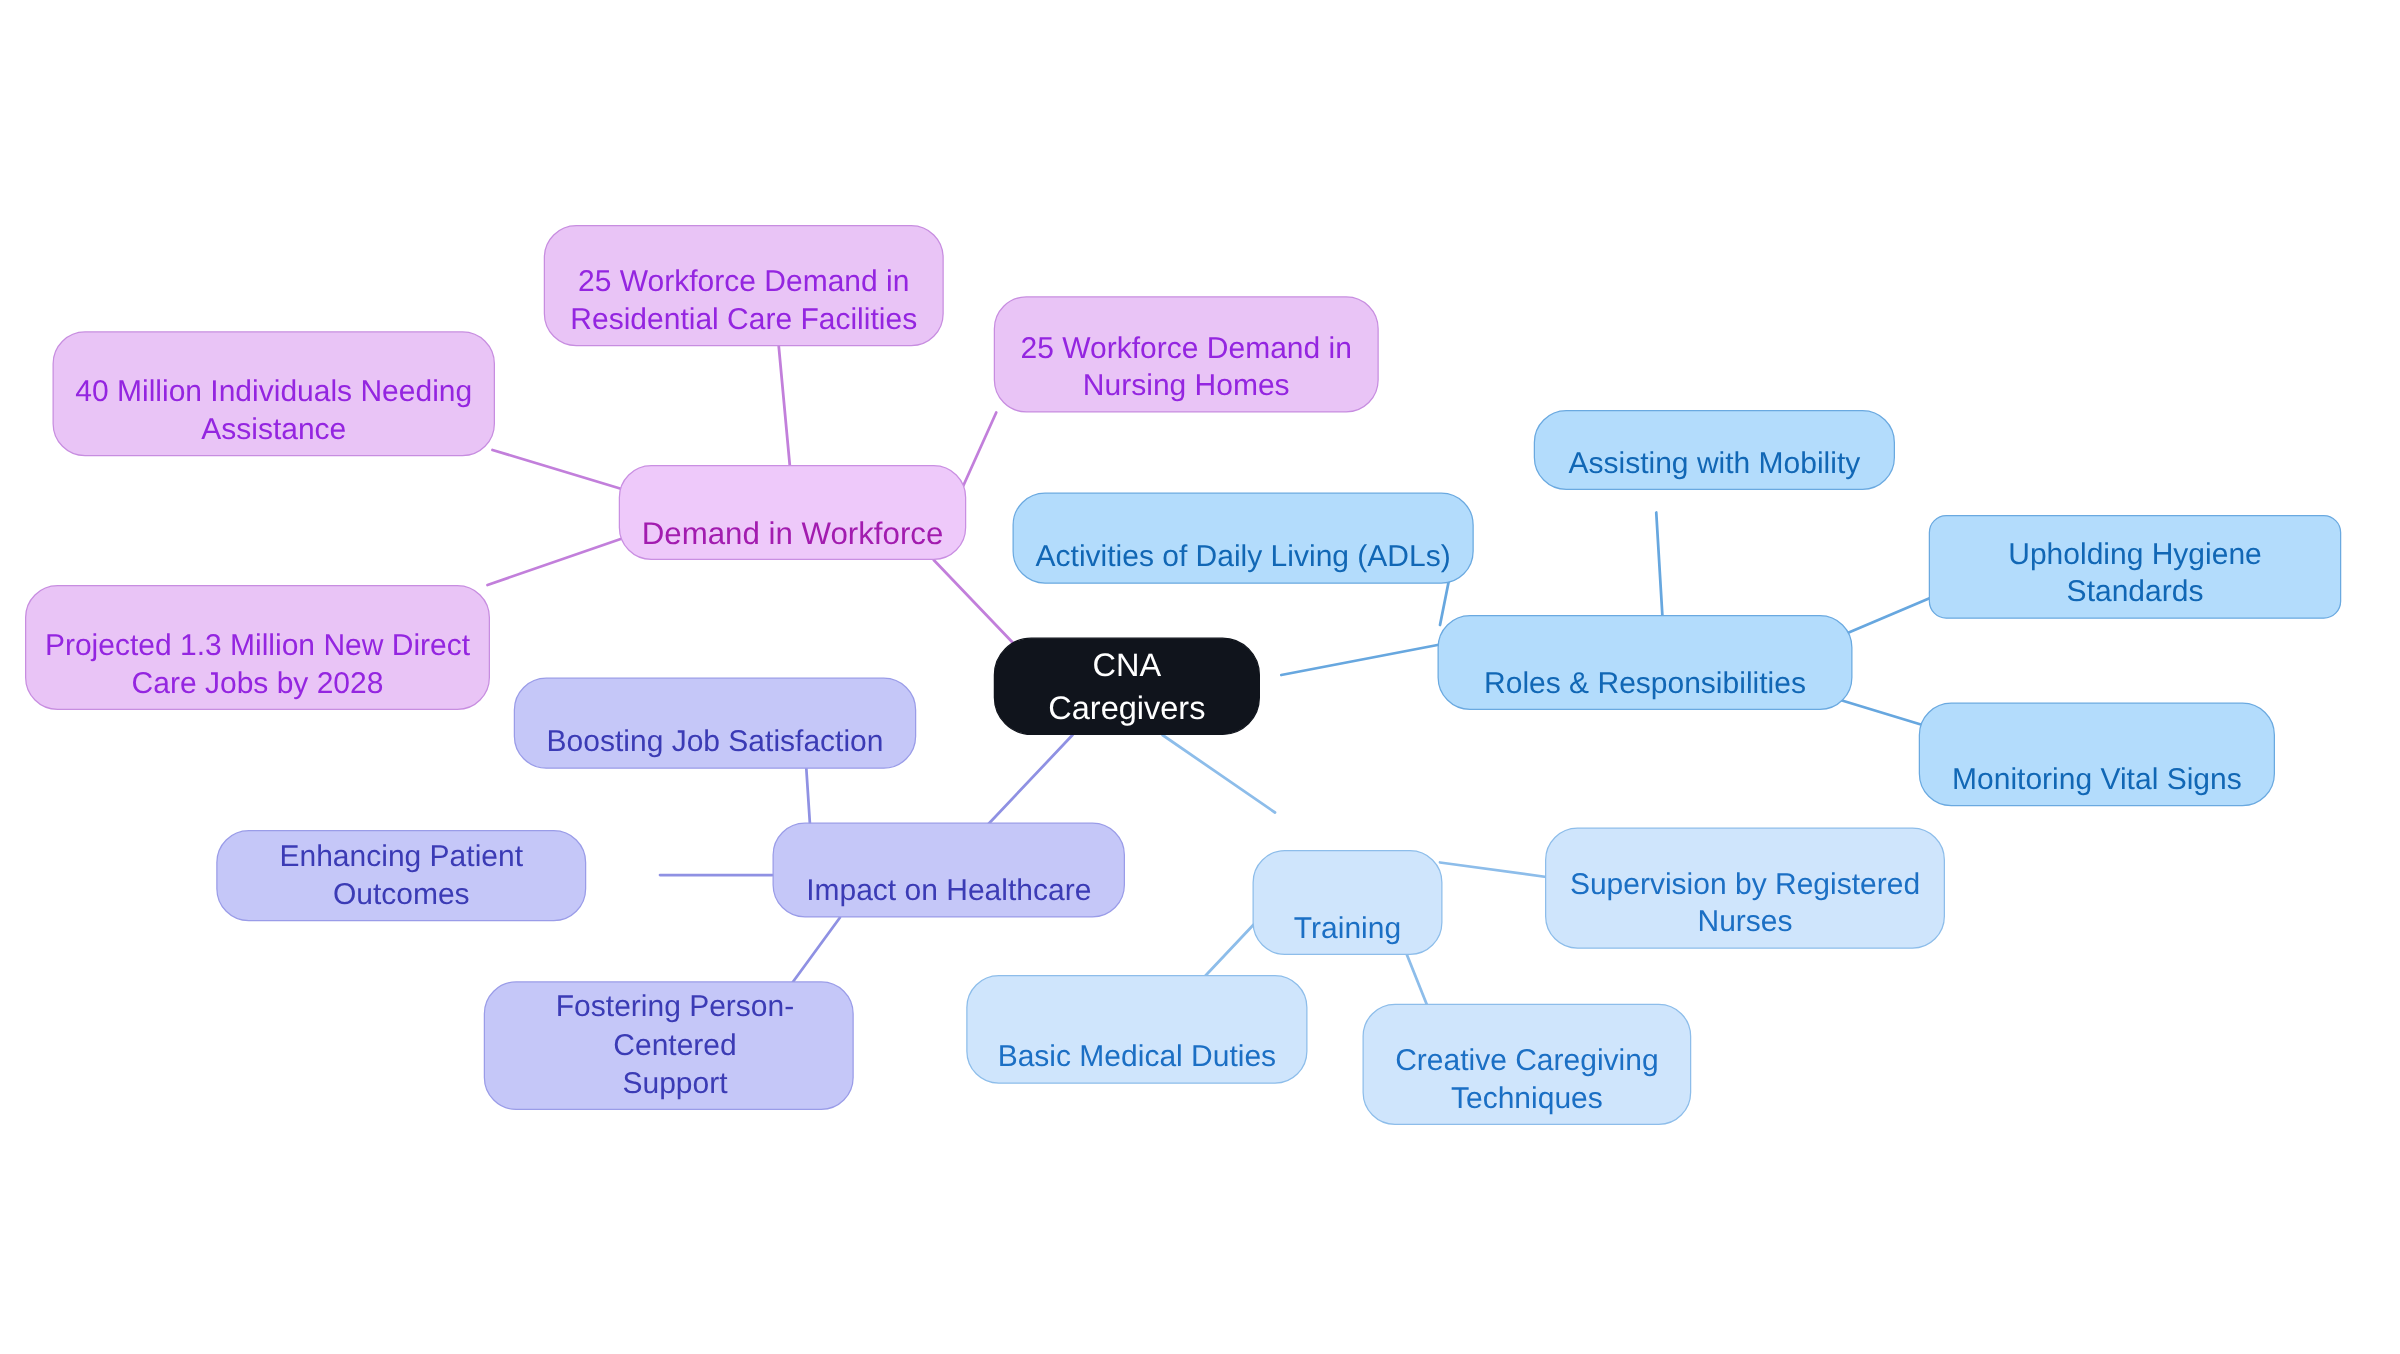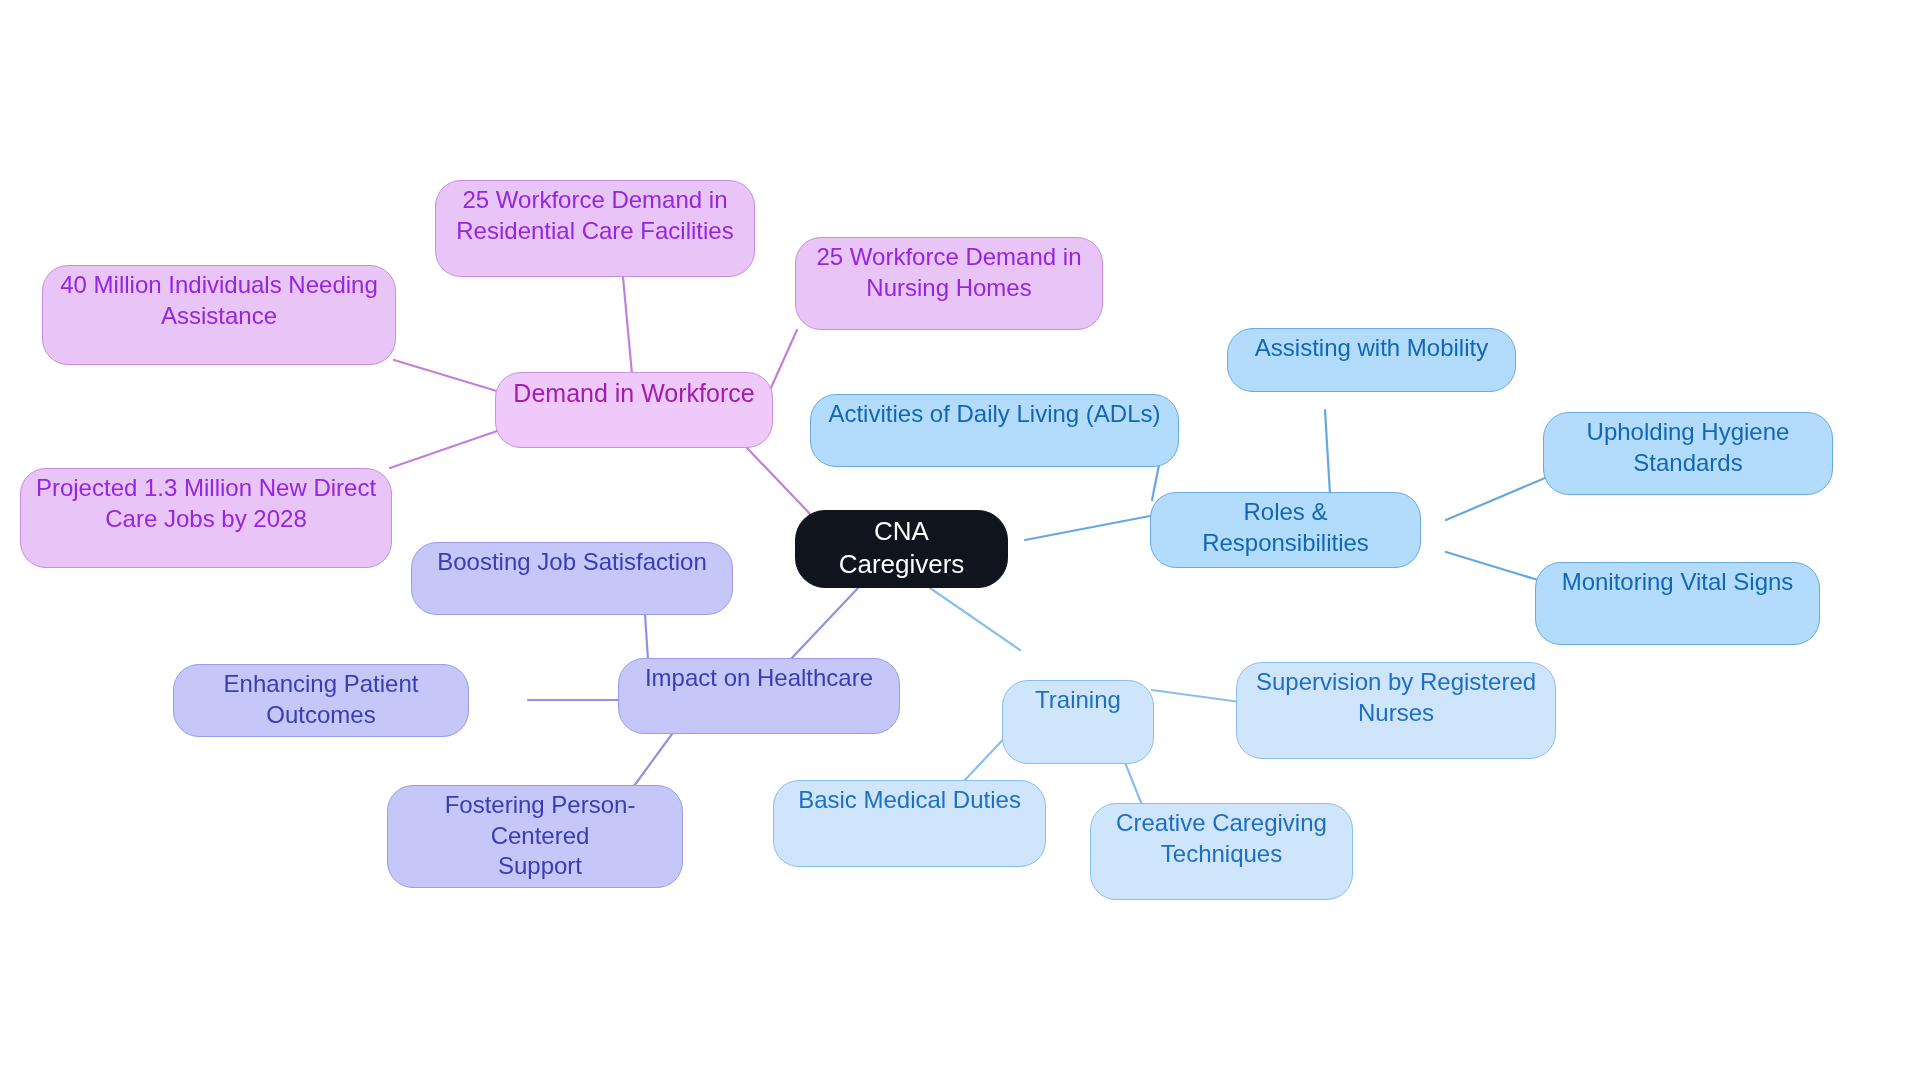--- a/index.html
+++ b/index.html
@@ -22,21 +22,21 @@
     left: 0;
     top: 0;
     width: 1920px;
     height: 1083px;
     pointer-events: none;
   }
   .node {
     position: absolute;
     box-sizing: border-box;
     display: flex;
-    align-items: flex-start;
+    align-items: flex-end;
     justify-content: center;
     text-align: center;
     border-radius: 26px;
     border-style: solid;
     border-width: 1.6px;
     line-height: 1.28;
     padding: 4px 14px;
     white-space: pre-line;
     z-index: 2;
   }
@@ -106,24 +106,24 @@
       <div class="node root" style="left: 795px; top: 510px; width: 213px; height: 78px;"><span>CNA Caregivers</span></div>
       <div class="node violet-branch" style="left: 495px; top: 372px; width: 278px; height: 76px;"><span>Demand in Workforce</span></div>
       <div class="node violet" style="left: 435px; top: 180px; width: 320px; height: 97px;"><span>25 Workforce Demand in
 Residential Care Facilities</span></div>
       <div class="node violet" style="left: 42px; top: 265px; width: 354px; height: 100px;"><span>40 Million Individuals Needing
 Assistance</span></div>
       <div class="node violet" style="left: 20px; top: 425px; width: 372px; height: 100px; margin-top: 43px;"><span>Projected 1.3 Million New Direct
 Care Jobs by 2028</span></div>
       <div class="node violet" style="left: 795px; top: 237px; width: 308px; height: 93px;"><span>25 Workforce Demand in
 Nursing Homes</span></div>
-      <div class="node blue-mid" style="left: 1150px; top: 492px; width: 271px; height: 76px;"><span>Roles &amp; Responsibilities</span></div>
+      <div class="node blue-mid" style="left: 1150px; top: 492px; width: 332px; height: 76px;"><span>Roles &amp; Responsibilities</span></div>
       <div class="node blue-mid" style="left: 810px; top: 394px; width: 369px; height: 73px;"><span>Activities of Daily Living (ADLs)</span></div>
       <div class="node blue-mid" style="left: 1227px; top: 328px; width: 289px; height: 64px;"><span>Assisting with Mobility</span></div>
-      <div class="node blue-mid" style="left: 1543px; top: 412px; width: 290px; height: 83px;"><span>Upholding Hygiene Standards</span></div>
+      <div class="node blue-mid" style="left: 1543px; top: 412px; width: 330px; height: 83px; border-radius: 14px;"><span>Upholding Hygiene Standards</span></div>
       <div class="node blue-mid" style="left: 1535px; top: 562px; width: 285px; height: 83px;"><span>Monitoring Vital Signs</span></div>
       <div class="node blue-light" style="left: 1002px; top: 648px; width: 152px; height: 84px; margin-top: 32px;"><span>Training</span></div>
       <div class="node blue-light" style="left: 1236px; top: 662px; width: 320px; height: 97px;"><span>Supervision by Registered
 Nurses</span></div>
       <div class="node blue-light" style="left: 773px; top: 780px; width: 273px; height: 87px;"><span>Basic Medical Duties</span></div>
       <div class="node blue-light" style="left: 1090px; top: 803px; width: 263px; height: 97px;"><span>Creative Caregiving
 Techniques</span></div>
       <div class="node periwinkle" style="left: 618px; top: 658px; width: 282px; height: 76px;"><span>Impact on Healthcare</span></div>
       <div class="node periwinkle" style="left: 411px; top: 542px; width: 322px; height: 73px;"><span>Boosting Job Satisfaction</span></div>
       <div class="node periwinkle" style="left: 173px; top: 664px; width: 296px; height: 73px;"><span>Enhancing Patient Outcomes</span></div>

